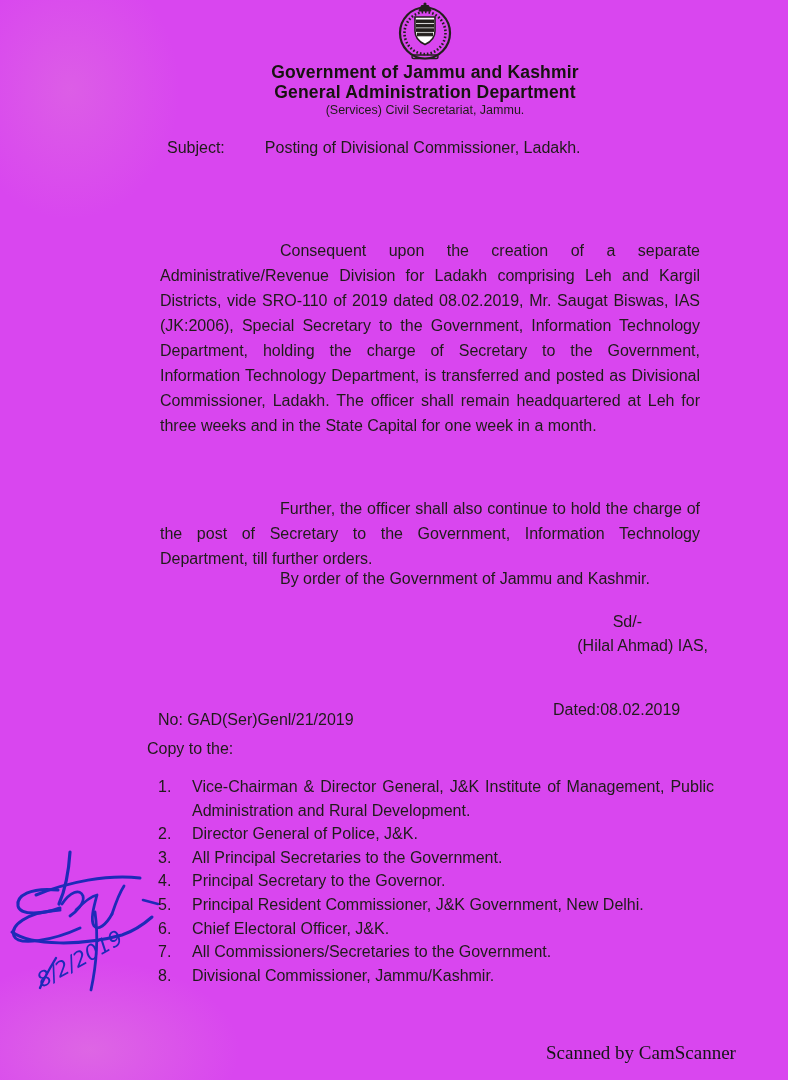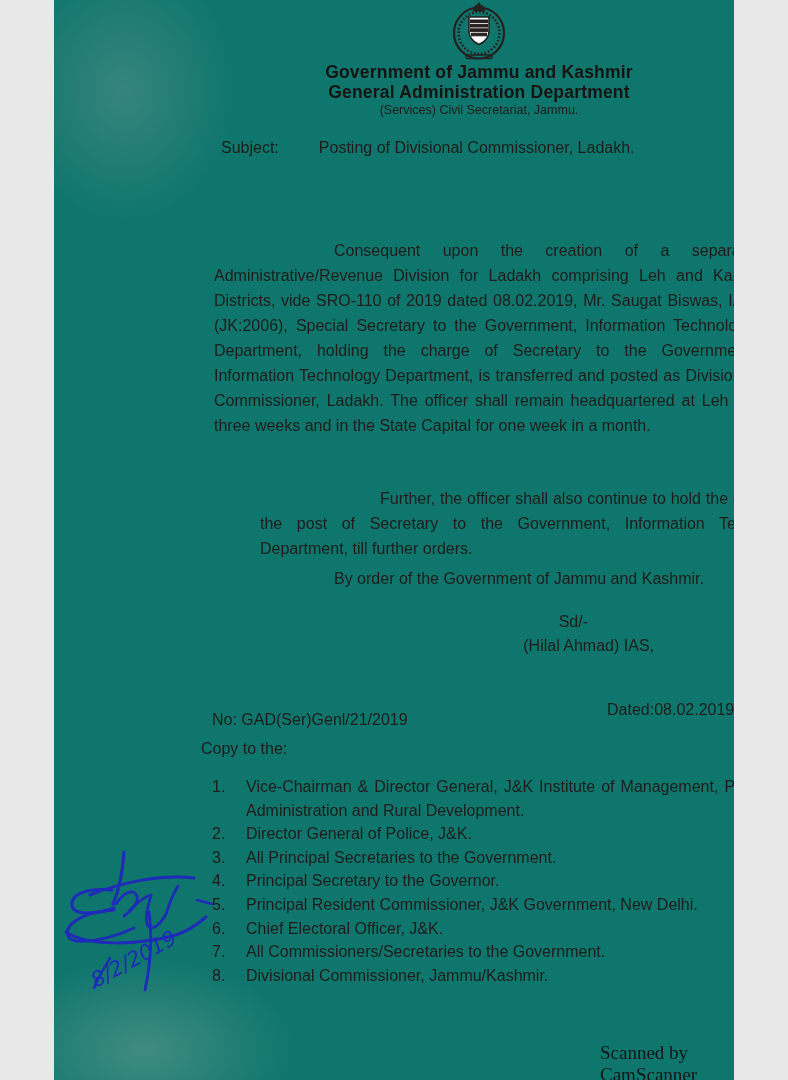--- a/index.html
+++ b/index.html
@@ -2,24 +2,24 @@
 <html><head>
 <meta charset="utf-8">
 <title>Document</title>
 <style>
   * { margin: 0; padding: 0; box-sizing: border-box; }
   html, body { background: #e8e8e8; }
   body { font-family: "Liberation Sans", "DejaVu Sans", sans-serif; }
 
   .page {
     position: relative;
-    width: 680px;
+    width: 788px;
     height: 1080px;
     margin: 0 auto;
-    background: #0f766e;
+    background: #d946ef;
     color: #1f1c19;
     overflow: hidden;
   }
   
   .tint-a {
     position: absolute; left: -40px; top: -40px; width: 220px; height: 260px;
     background: radial-gradient(closest-side, rgba(235,200,190,0.18), rgba(235,200,190,0));
   }
   .tint-b {
     position: absolute; left: -60px; top: 960px; width: 300px; height: 180px;
@@ -45,21 +45,21 @@
     position: absolute; left: 160px; top: 177px; width: 540px; text-align: center;
     font-weight: 700; font-size: 16.5px; line-height: 22px; color: #161310;
     letter-spacing: 0.2px;
   }
 
   .para {
     position: absolute; left: 160px; width: 540px;
     font-size: 16px; line-height: 25px; text-align: justify; text-justify: inter-word;
   }
   .para-1 { top: 238px; text-indent: 120px; }
-  .para-2 { top: 486px; text-indent: 120px; margin-left: 46px; }
+  .para-2 { top: 496px; text-indent: 120px; }
 
   .by-order { position: absolute; left: 280px; top: 570px; font-size: 16px; }
 
   .sig-block { position: absolute; right: 80px; top: 610px; text-align: right; }
   .sig-sd { font-size: 16px; line-height: 24px; padding-right: 66px; }
   .sig-name { font-size: 16px; line-height: 24px; }
   .sig-title { font-weight: 700; font-size: 17px; line-height: 24px; color: #161310; }
 
   .ref-number { position: absolute; left: 158px; top: 711px; font-size: 16px; }
   .ref-date { position: absolute; left: 553px; top: 701px; font-size: 16px; text-align: center; }

